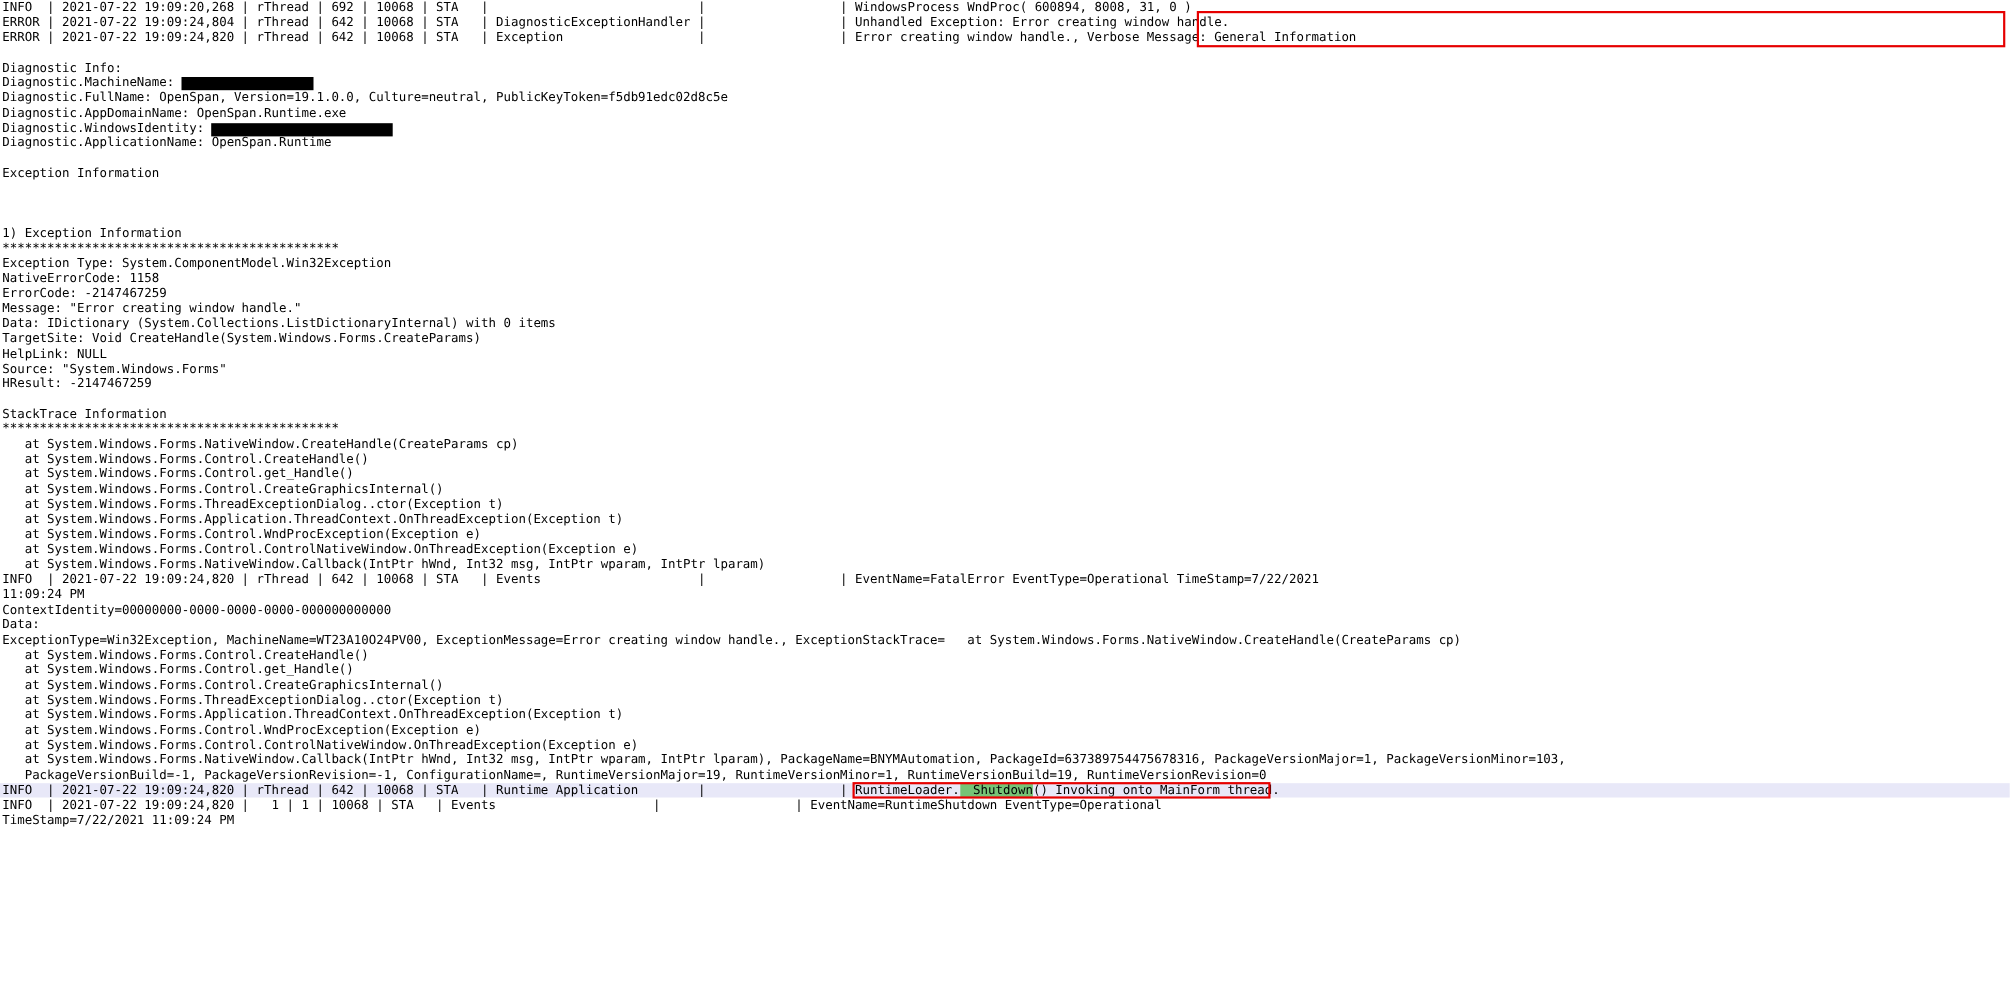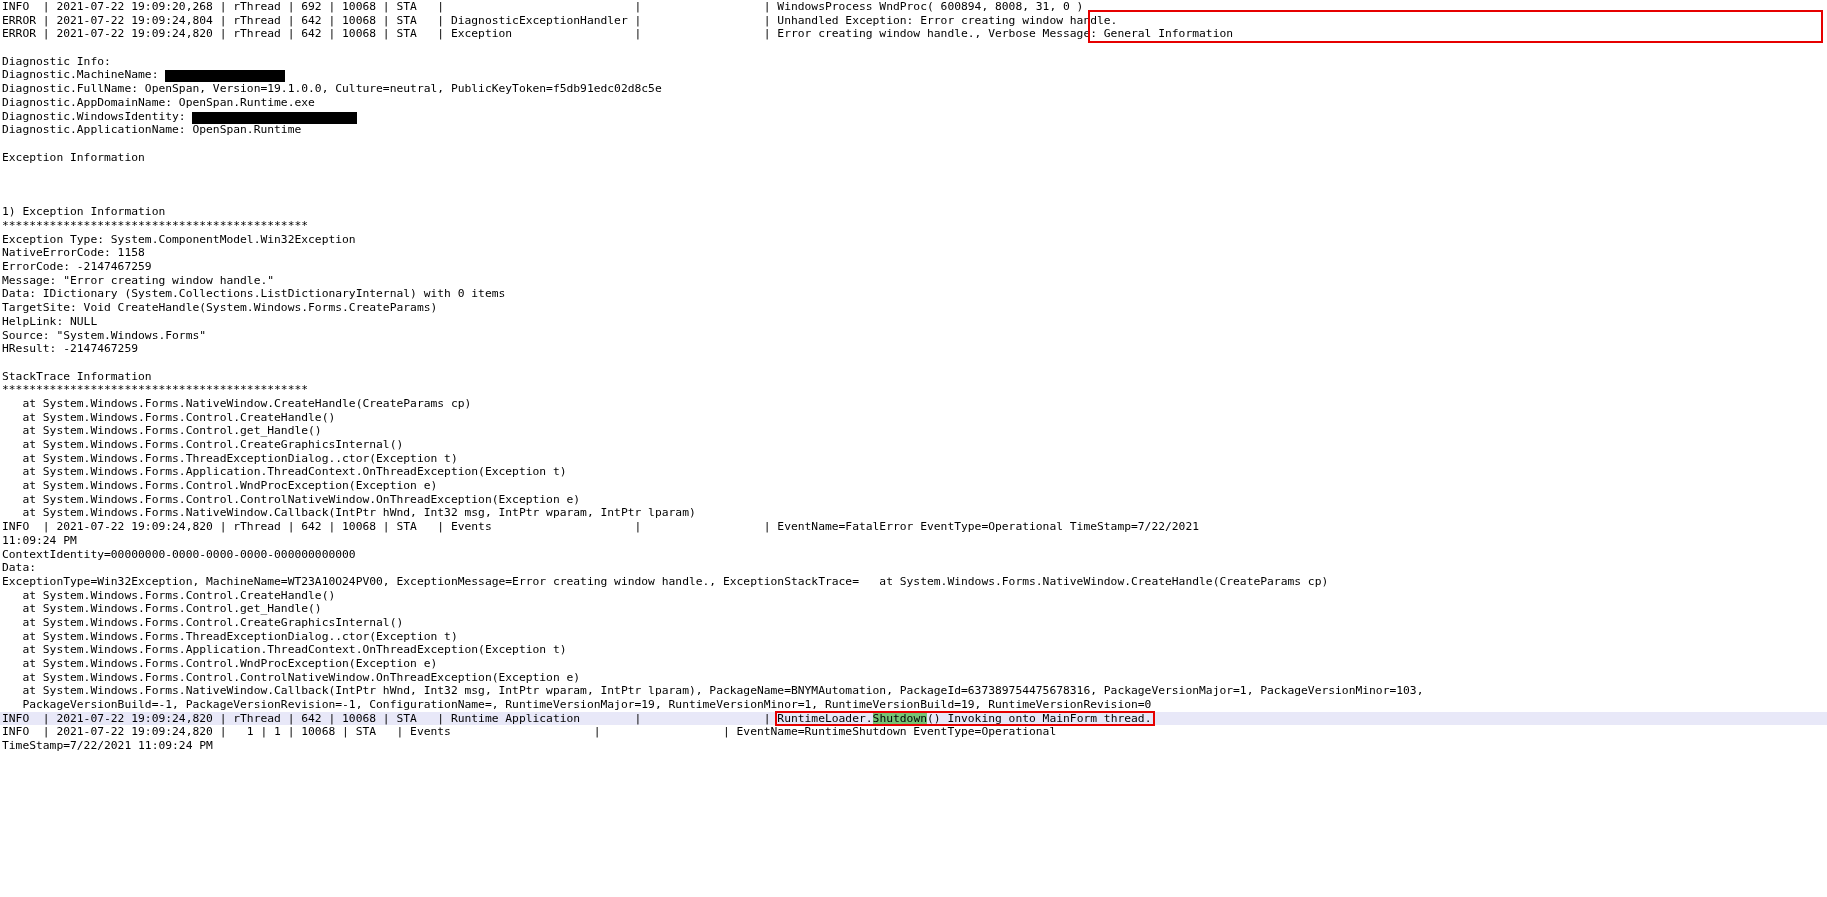--- a/index.html
+++ b/index.html
@@ -27,21 +27,21 @@
     position:relative;
   }
   .row.hl{background:#e8e8f8;}
   .redact{
     display:inline-block;
     background:#000000;
     color:transparent;
     vertical-align:-2px;
     height:12px;
   }
-  .greenhl{background:#76c476;}
+  .greenhl{background:#76c476;padding-left:12px;}
   
   .callout{
     position:absolute;
     border:2px solid #e60000;
     box-sizing:border-box;
     pointer-events:none;
   }
   #callout-top{
     left:1088px;
     top:10px;

